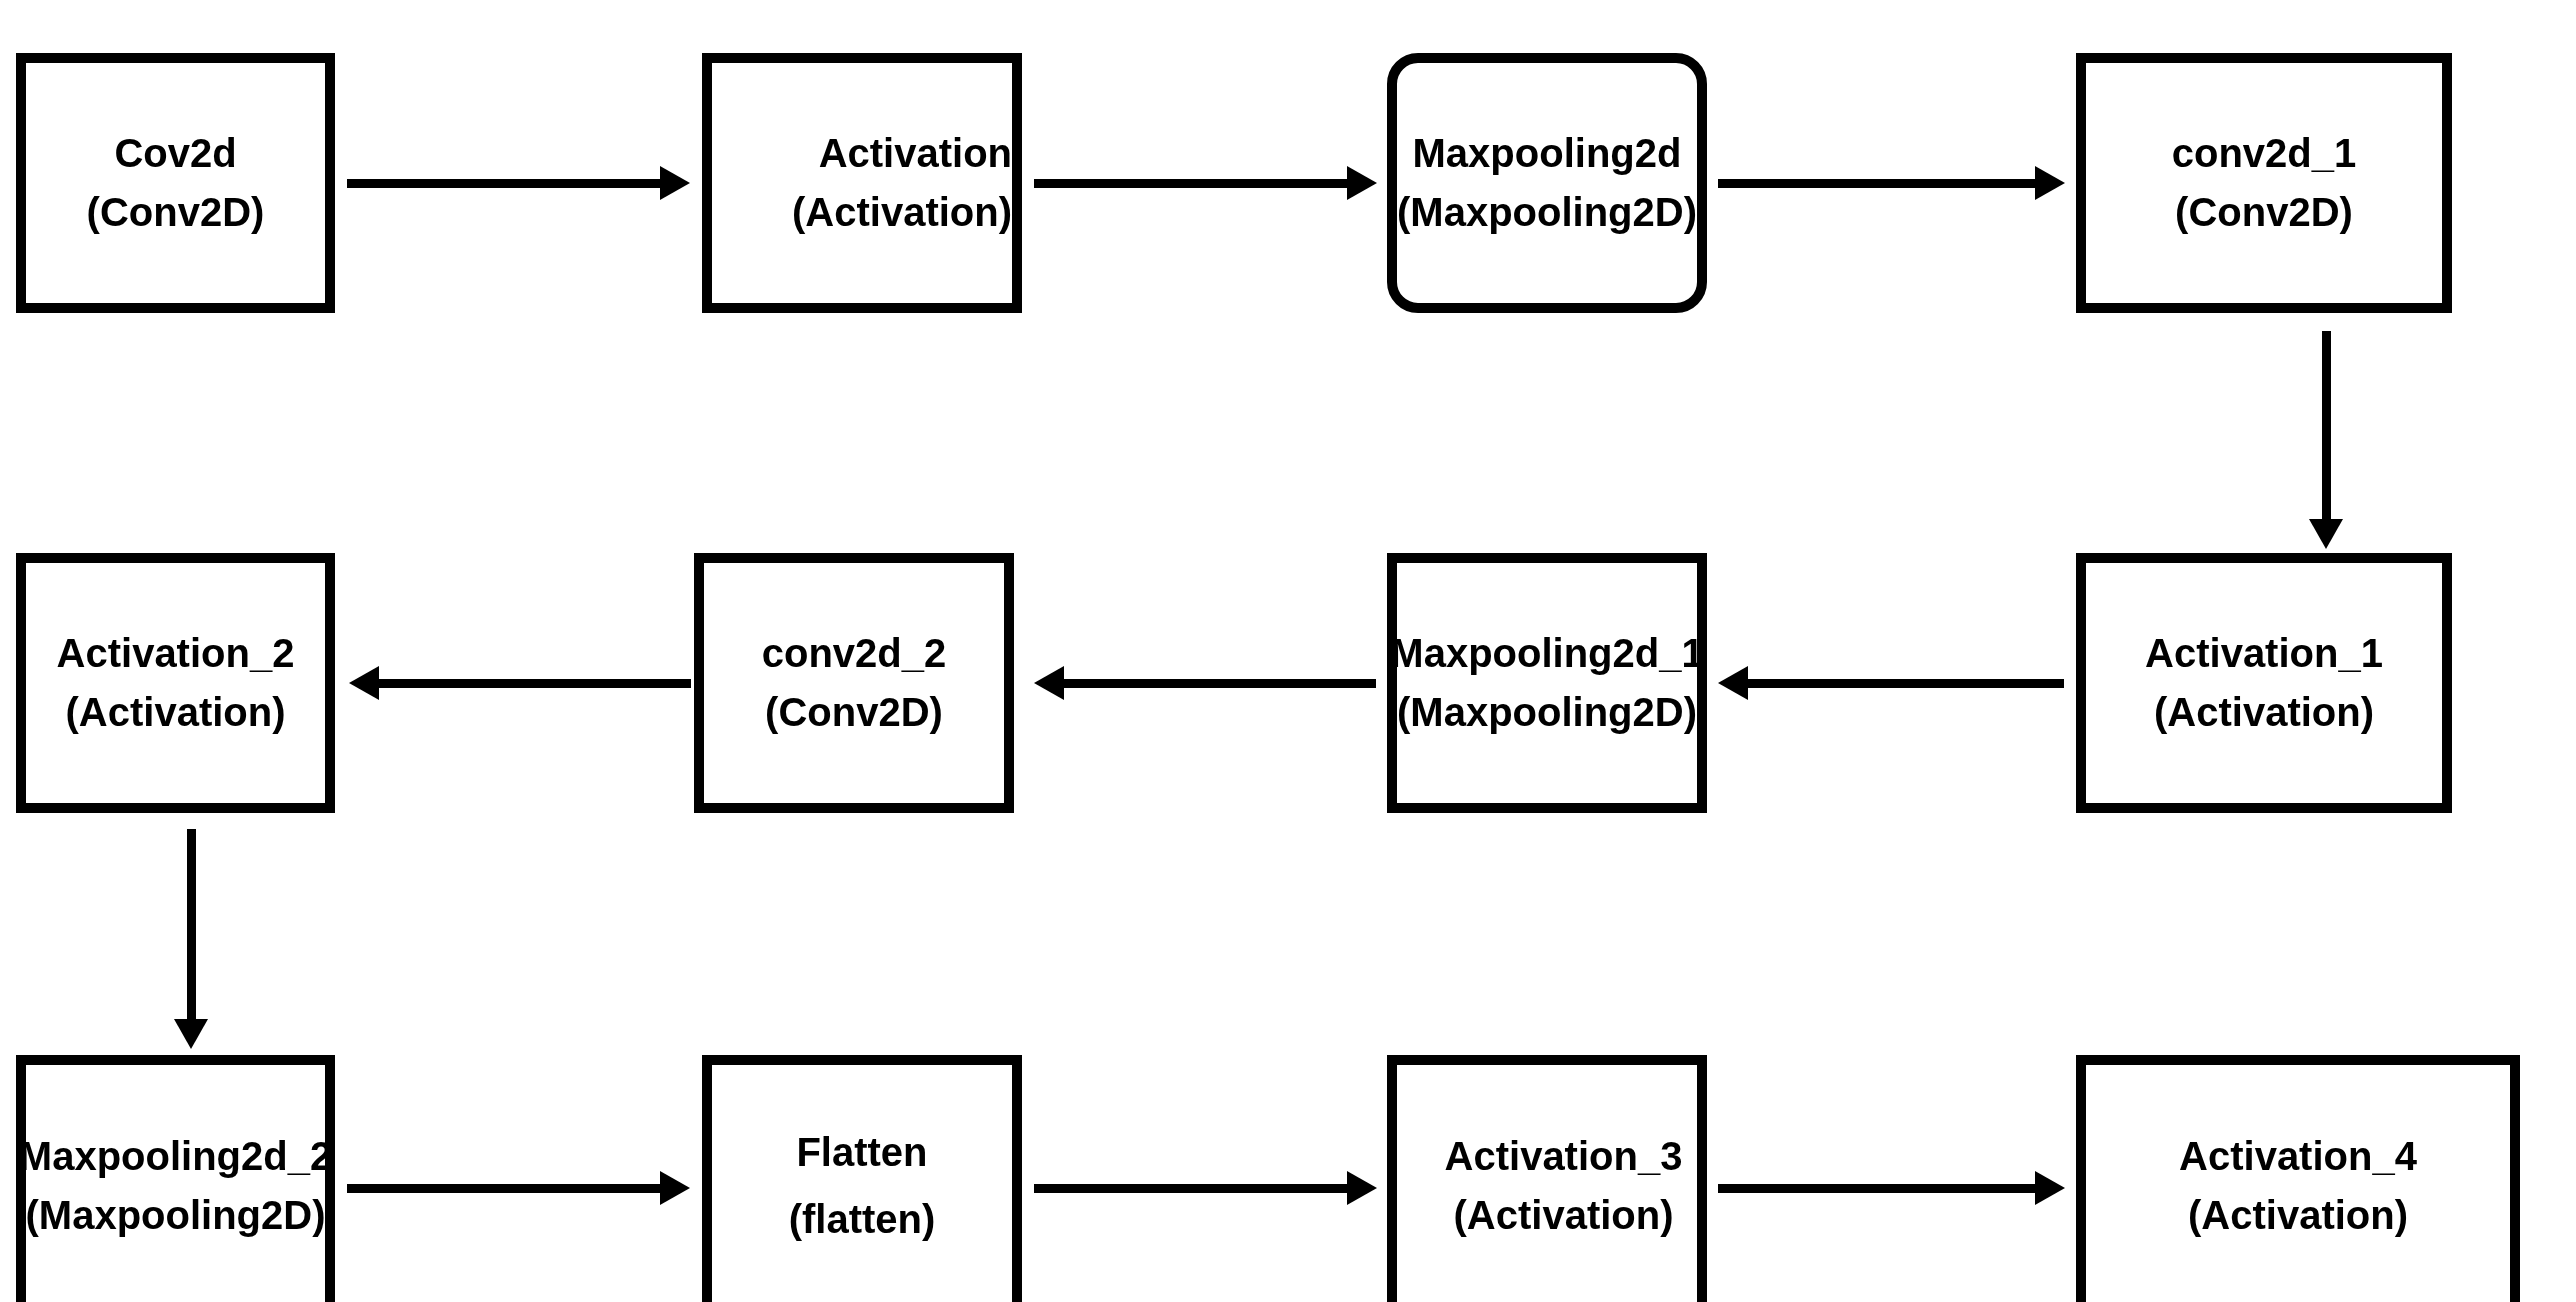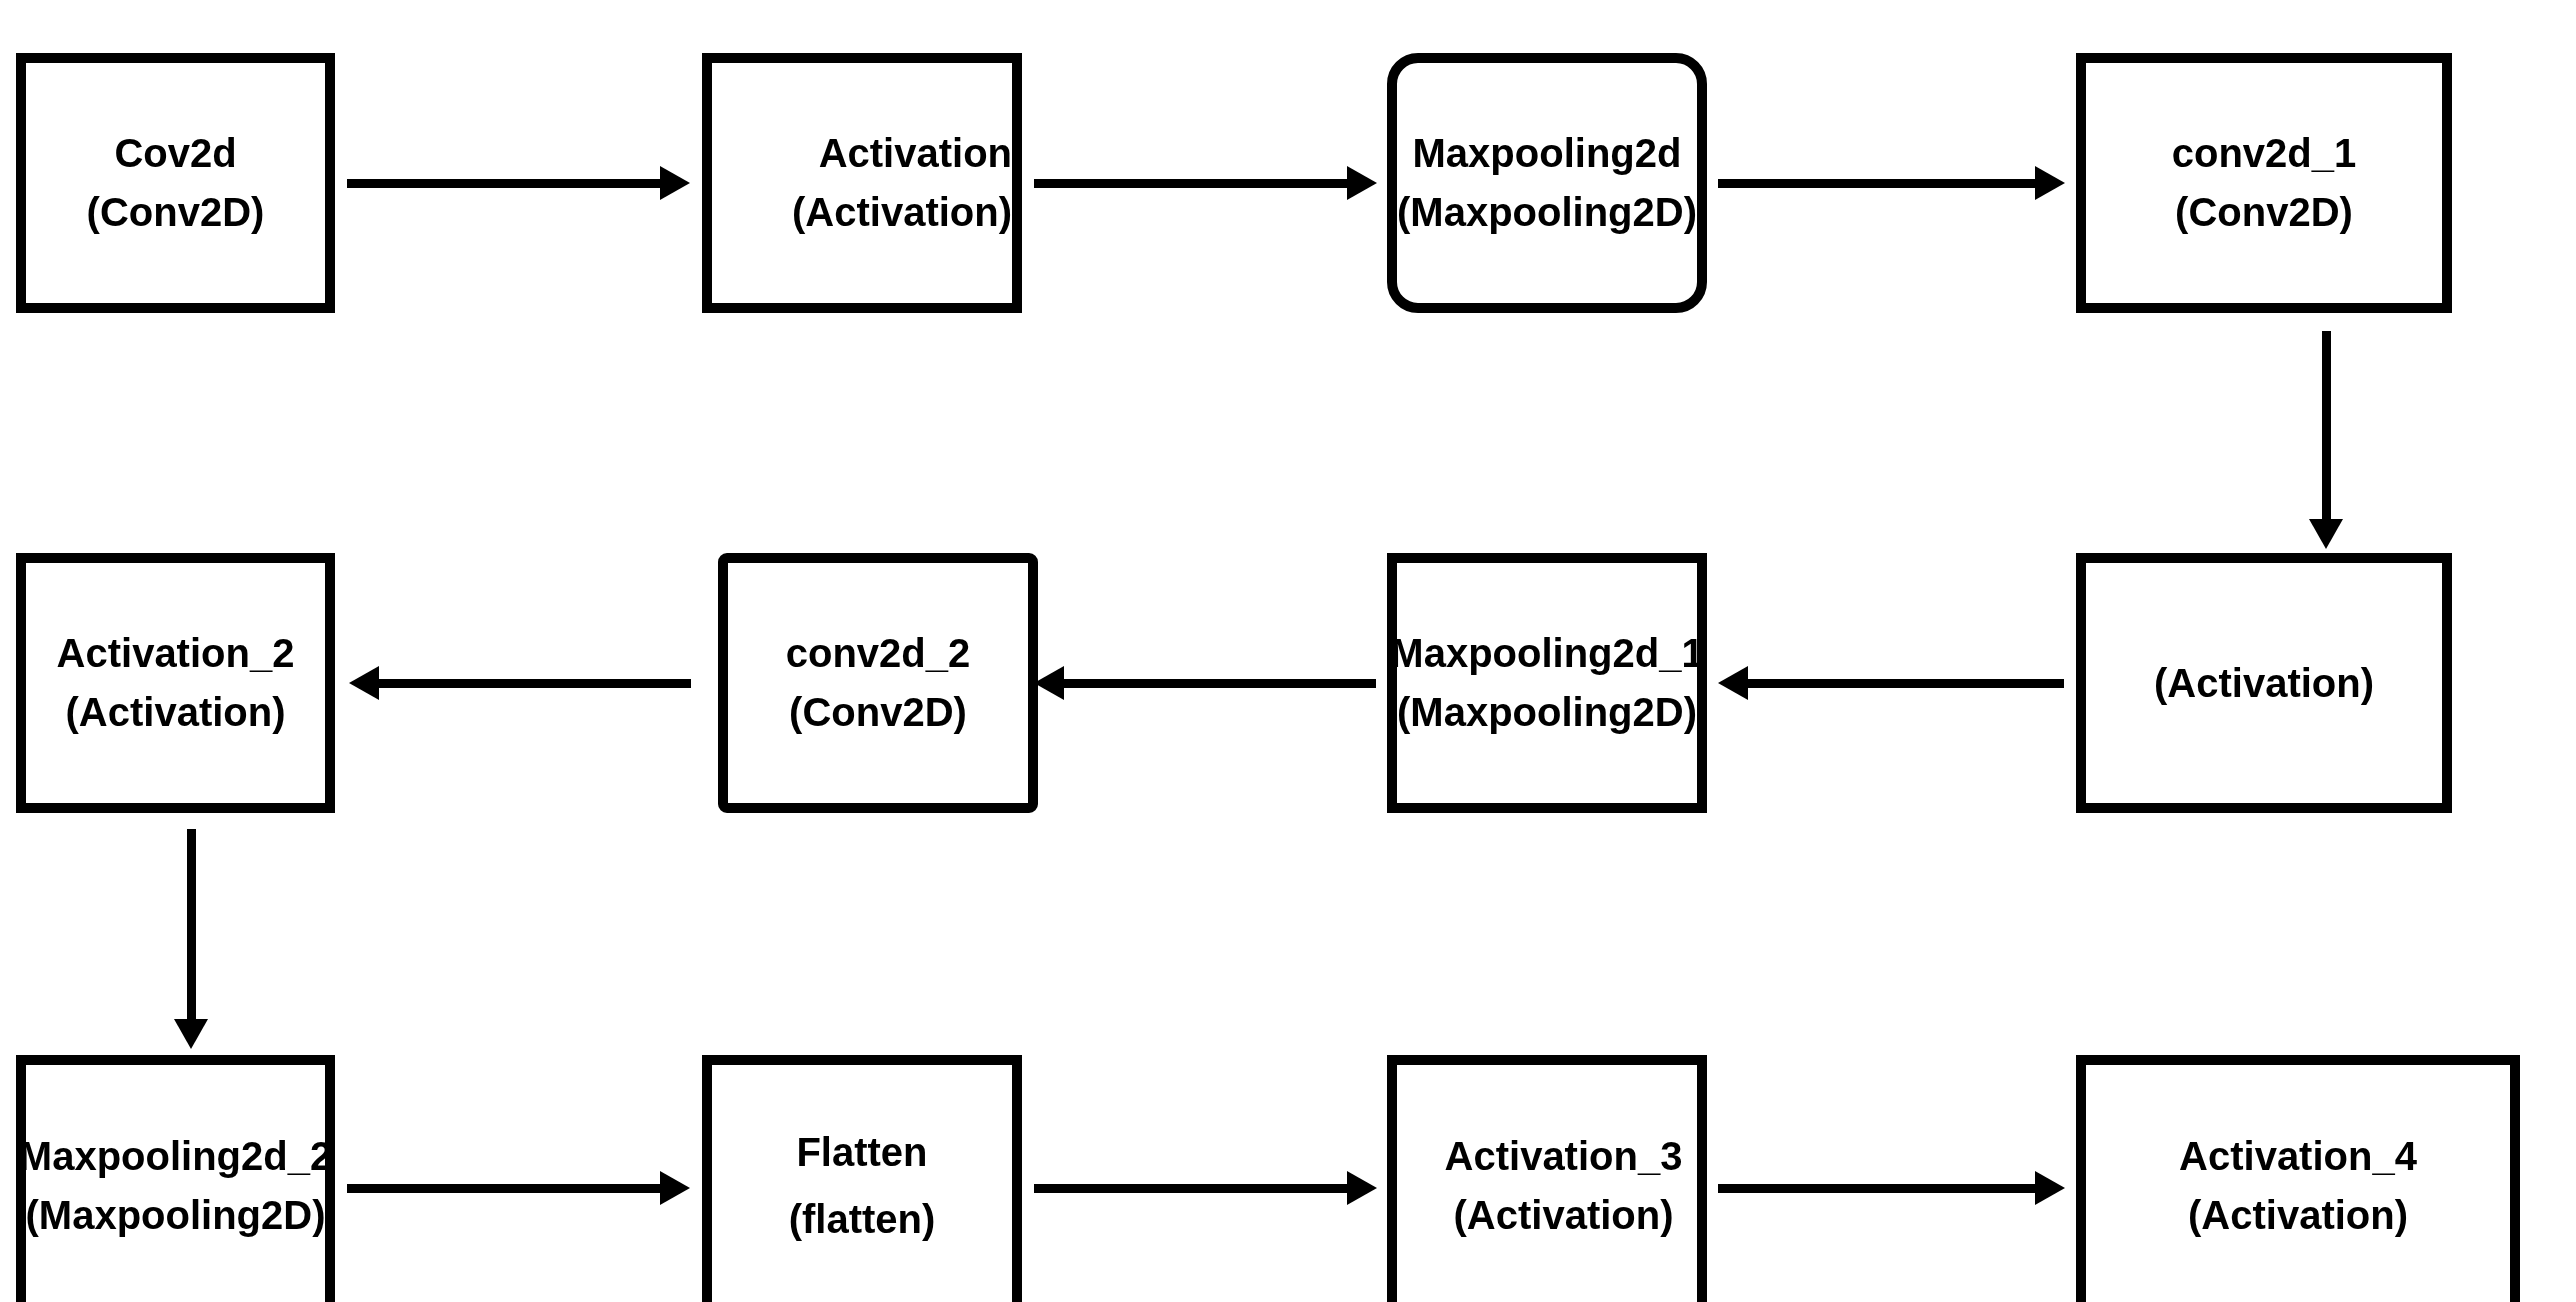--- a/index.html
+++ b/index.html
@@ -72,29 +72,30 @@
   </div>
   <div class="node" style="left:2076px;top:13.2px;width:376px;height:260px;">
     <div class="label">conv2d_1</div>
     <div class="sublabel">(Conv2D)</div>
   </div>
 
   <div class="node" style="left:16px;top:513px;width:319px;height:260px;">
     <div class="label">Activation_2</div>
     <div class="sublabel">(Activation)</div>
   </div>
-  <div class="node" style="left:718px;top:513px;width:320px;height:260px;border-radius:9px;">
+  <div class="node" style="left:694px;top:513px;width:320px;height:260px;">
     <div class="label">conv2d_2</div>
     <div class="sublabel">(Conv2D)</div>
   </div>
   <div class="node" style="left:1387px;top:513px;width:320px;height:260px;">
     <div class="label">Maxpooling2d_1</div>
     <div class="sublabel">(Maxpooling2D)</div>
   </div>
   <div class="node" style="left:2076px;top:513px;width:376px;height:260px;">
+    <div class="label">Activation_1</div>
     <div class="sublabel">(Activation)</div>
   </div>
 
   <div class="node" style="left:16px;top:1015px;width:319px;height:261px;">
     <div class="label">Maxpooling2d_2</div>
     <div class="sublabel">(Maxpooling2D)</div>
   </div>
   <div class="node" style="left:702px;top:1015px;width:320px;height:261px;gap:8px;">
     <div class="label">Flatten</div>
     <div class="sublabel">(flatten)</div>

